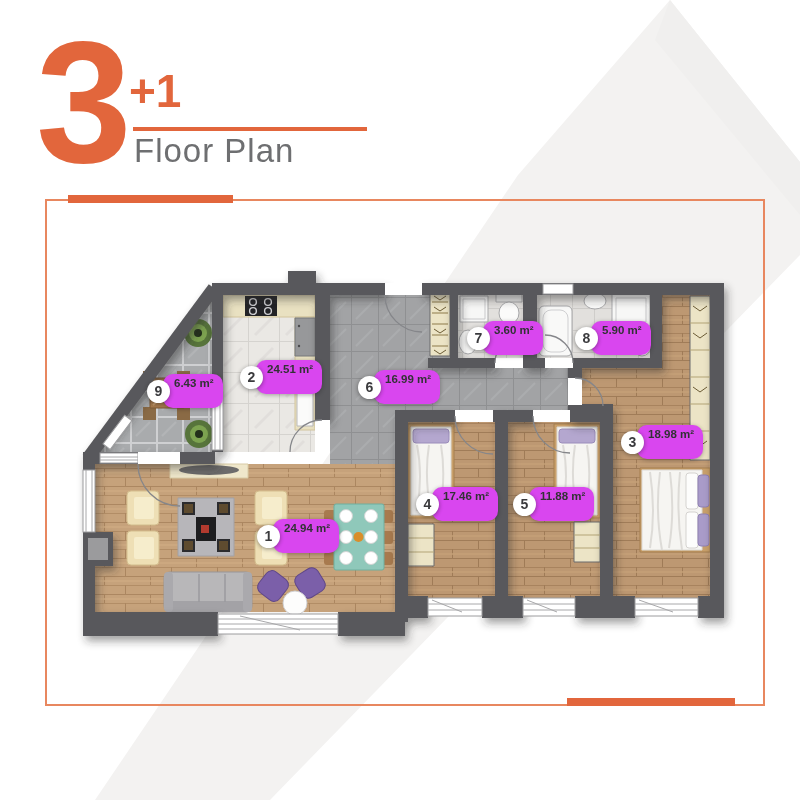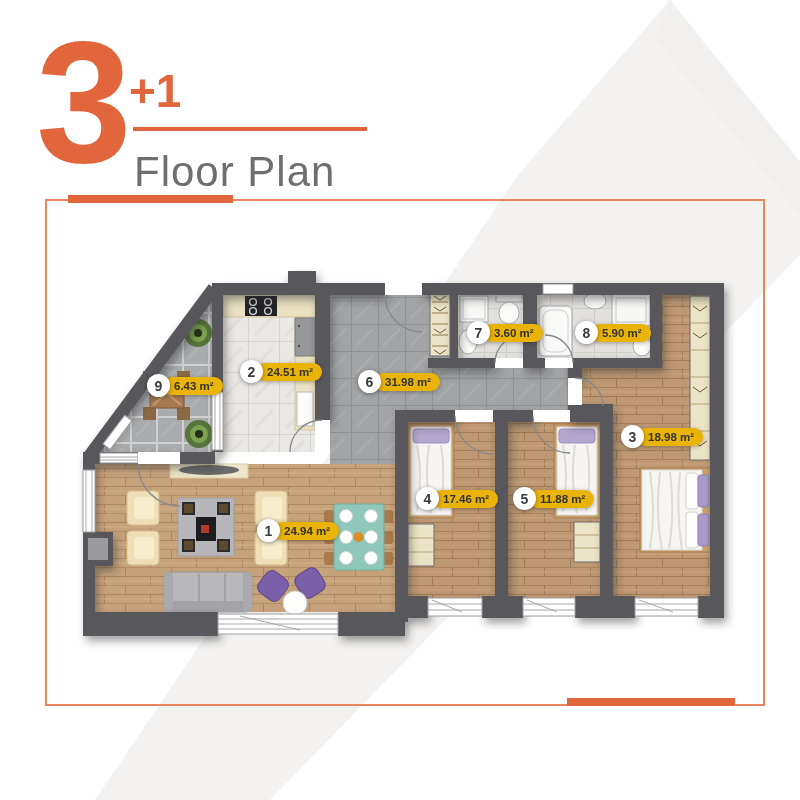--- a/index.html
+++ b/index.html
@@ -5,37 +5,37 @@
   html,body{margin:0;padding:0;}
   body{width:800px;height:800px;position:relative;background:#ffffff;overflow:hidden;
        font-family:"Liberation Sans","DejaVu Sans",sans-serif;}
   
   .title-big{position:absolute;left:36px;top:16px;font-size:172px;line-height:1;
              font-weight:700;color:#e2663c;letter-spacing:-4px;}
   .title-plus{position:absolute;left:129px;top:68px;font-size:46px;line-height:1;
               font-weight:700;color:#e2663c;}
   .title-rule{position:absolute;left:133px;top:127px;width:234px;height:4px;
               background:#e2663c;}
-  .title-sub{position:absolute;left:134px;top:148px;font-size:42px;line-height:1.15;
+  .title-sub{position:absolute;left:134px;top:132px;font-size:33px;line-height:1.15;
              font-weight:400;color:#6e6f71;letter-spacing:1px;}
   
   .frame{position:absolute;left:45px;top:199px;width:716px;height:503px;
          border:2px solid #e8875f;}
   .bar-top{position:absolute;left:68px;top:195px;width:165px;height:8px;background:#e2663c;}
   .bar-bottom{position:absolute;left:567px;top:698px;width:168px;height:8px;background:#e2663c;}
   
   svg.plan{position:absolute;left:0;top:0;}
   
   .room-label{position:absolute;display:flex;align-items:center;white-space:nowrap;z-index:5;}
   .room-num{width:23px;height:23px;border-radius:50%;background:#ffffff;z-index:2;
             display:flex;align-items:center;justify-content:center;
             font-size:14px;font-weight:700;color:#3a3a3d;
             box-shadow:0 1px 4px rgba(20,20,20,.45);}
-  .room-area{margin-left:-7px;background:#eab308;border-radius:10px;
-             padding:3px 9px 3px 11px;font-size:11.5px;font-weight:700;color:#323235;
+  .room-area{margin-left:-7px;background:#d946ef;border-radius:10px;
+             padding:3px 9px 19px 11px;font-size:11.5px;font-weight:700;color:#323235;
              box-shadow:0 1px 4px rgba(20,20,20,.35);}
 </style>
 </head>
 <body>
 
 <svg class="plan" width="800" height="800" viewBox="0 0 800 800">
   <defs>
     <pattern id="woodL" width="46" height="18" patternUnits="userSpaceOnUse">
       <rect width="46" height="18" fill="#c6a27b"></rect>
       <rect y="0" width="46" height="1" fill="#ac8761"></rect>
@@ -351,21 +351,21 @@
 <div class="room-label" style="left:416px;top:487px;">
   <span class="room-num">4</span>
   <span class="room-area">17.46 m²</span>
 </div>
 <div class="room-label" style="left:513px;top:487px;">
   <span class="room-num">5</span>
   <span class="room-area">11.88 m²</span>
 </div>
 <div class="room-label" style="left:358px;top:370px;">
   <span class="room-num">6</span>
-  <span class="room-area">31.98 m²</span>
+  <span class="room-area">16.99 m²</span>
 </div>
 <div class="room-label" style="left:467px;top:321px;">
   <span class="room-num">7</span>
   <span class="room-area">3.60 m²</span>
 </div>
 <div class="room-label" style="left:575px;top:321px;">
   <span class="room-num">8</span>
   <span class="room-area">5.90 m²</span>
 </div>
 <div class="room-label" style="left:147px;top:374px;">

